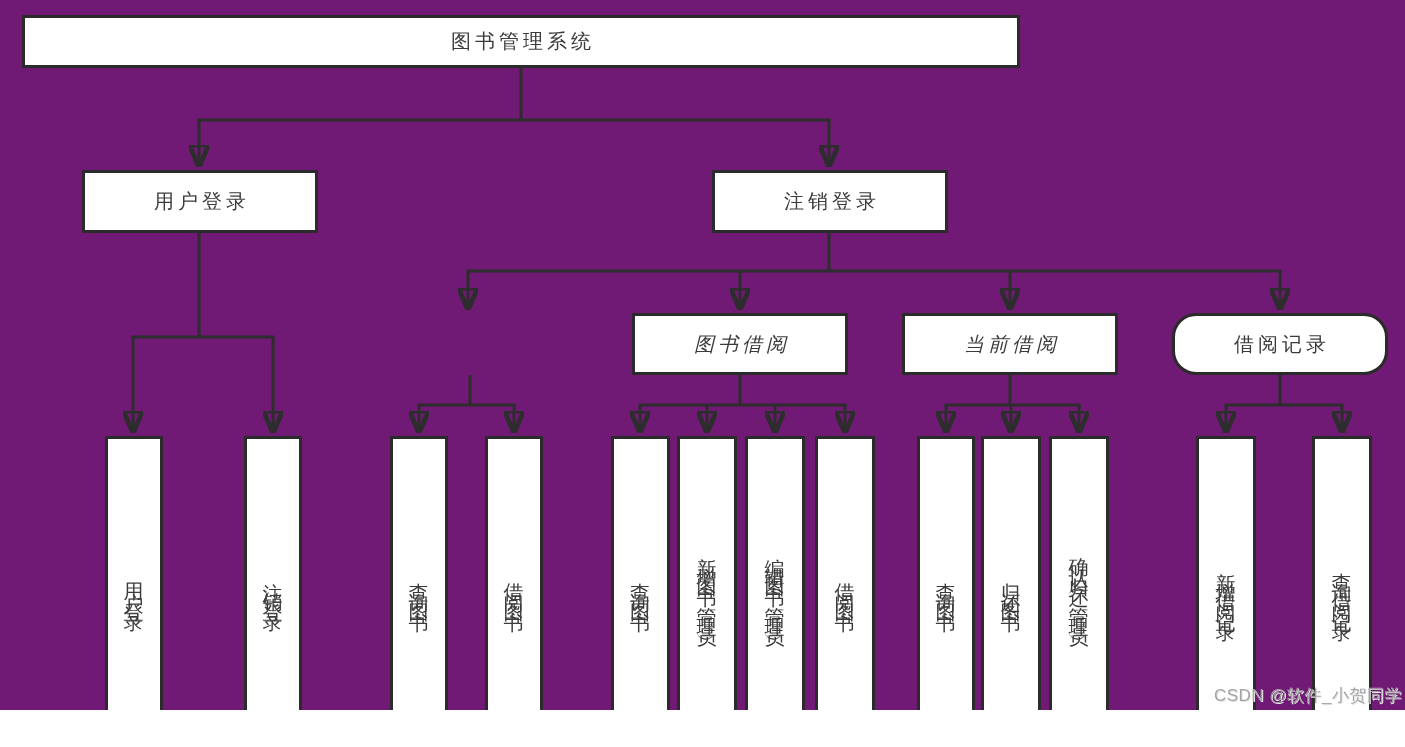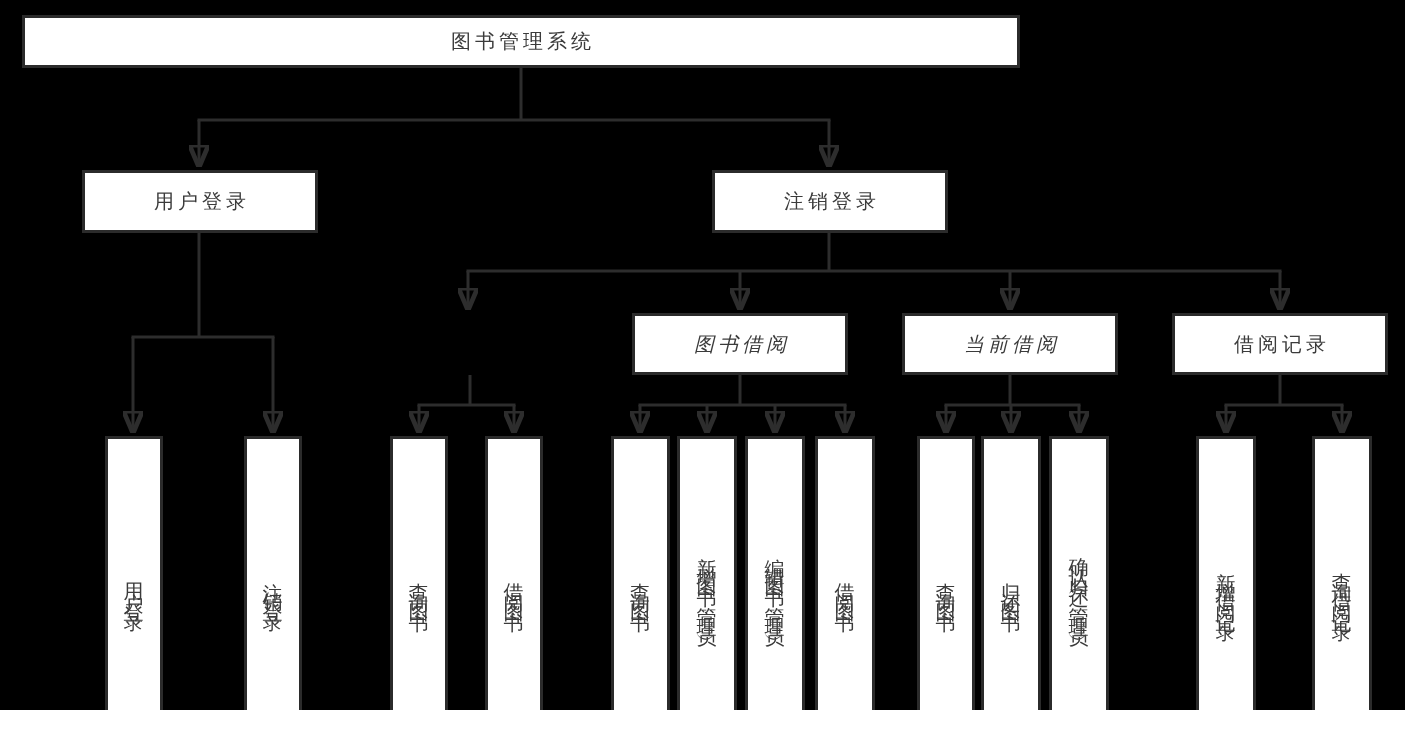--- a/index.html
+++ b/index.html
@@ -5,21 +5,21 @@
   html, body {
     margin: 0;
     padding: 0;
     background: #ffffff;
     font-family: "Liberation Sans", "DejaVu Sans", sans-serif;
   }
   .canvas {
     position: relative;
     width: 1405px;
     height: 710px;
-    background: #000000;
+    background: #701a75;
     overflow: hidden;
   }
   .connectors {
     position: absolute;
     left: 0;
     top: 0;
     pointer-events: none;
   }
   .connectors path {
     stroke: #2d2d2d;
@@ -114,21 +114,21 @@
     <path d="M1342,405 L1342,431" marker-end="url(#arrow)"></path>
   </svg>
 
   <div class="node h-node" style="left:22px; top:15px; width:998px; height:53px;">图书管理系统</div>
 
   <div class="node h-node" style="left:82px; top:170px; width:236px; height:63px;">用户登录</div>
   <div class="node h-node" style="left:712px; top:170px; width:236px; height:63px;">注销登录</div>
 
   <div class="node h-node" style="left:632px; top:313px; width:216px; height:62px;font-style:italic;">图书借阅</div>
   <div class="node h-node" style="left:902px; top:313px; width:216px; height:62px;font-style:italic;">当前借阅</div>
-  <div class="node h-node" style="left:1172px; top:313px; width:216px; height:62px;">借阅记录</div>
+  <div class="node h-node" style="left:1172px; top:313px; width:216px; height:62px;border-radius:24px;">借阅记录</div>
 
   <div class="node leaf" style="left:105px; top:436px; width:58px; height:301px;">
     <span>用户登录</span>
   </div>
   <div class="node leaf" style="left:244px; top:436px; width:58px; height:301px;">
     <span>注销登录</span>
   </div>
 
   <div class="node leaf" style="left:390px; top:436px; width:58px; height:301px;">
     <span>查询图书</span>
@@ -160,14 +160,15 @@
     <span>确认归还（管理员）</span>
   </div>
 
   <div class="node leaf" style="left:1196px; top:436px; width:60px; height:301px;">
     <span>新增借阅记录</span>
   </div>
   <div class="node leaf" style="left:1312px; top:436px; width:60px; height:301px;">
     <span>查询借阅记录</span>
   </div>
 
+  <div class="watermark">CSDN @软件_小贺同学</div>
 
 </div>
 
 </body></html>

